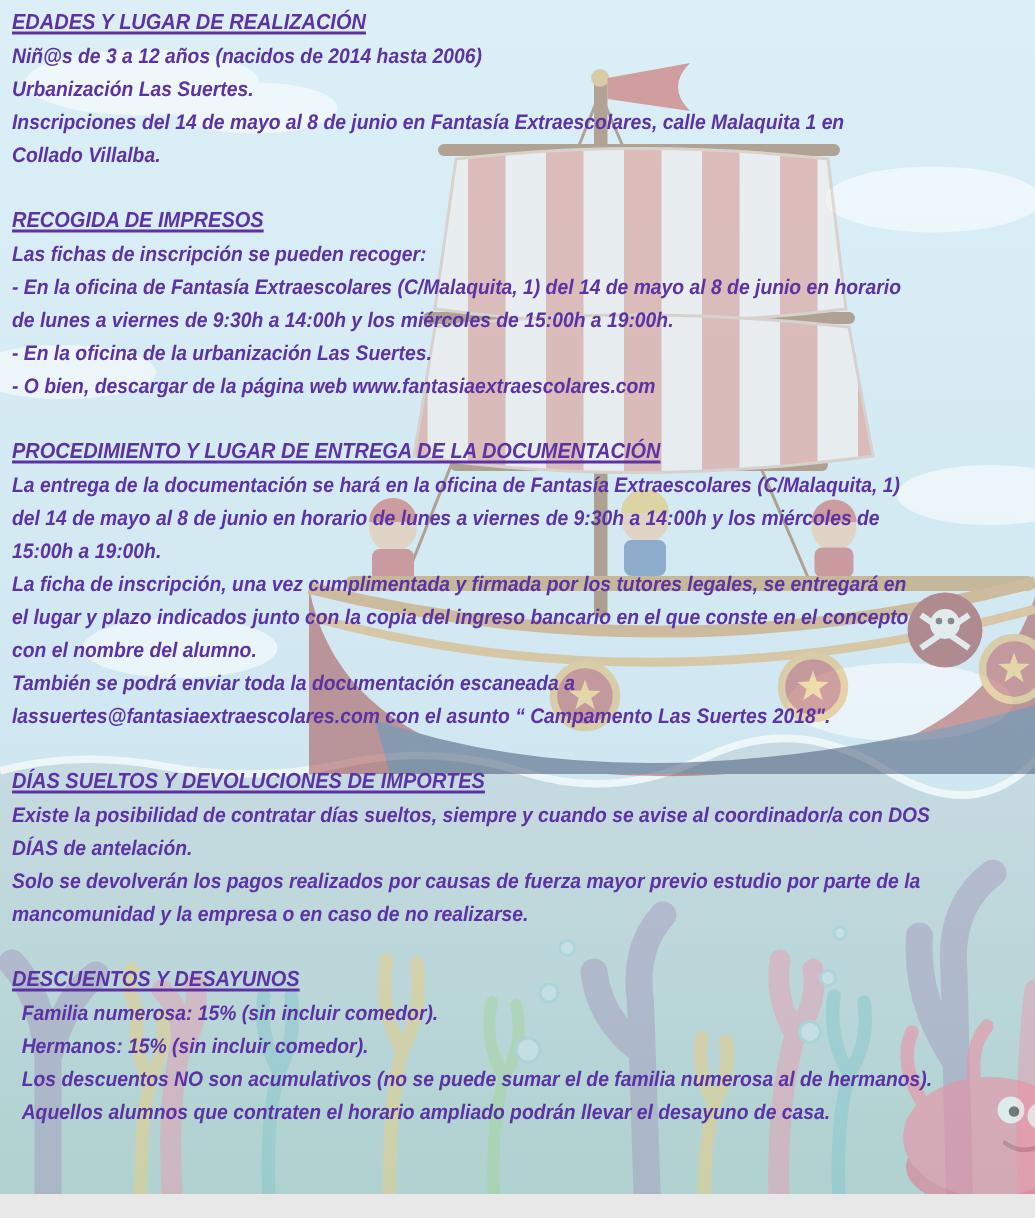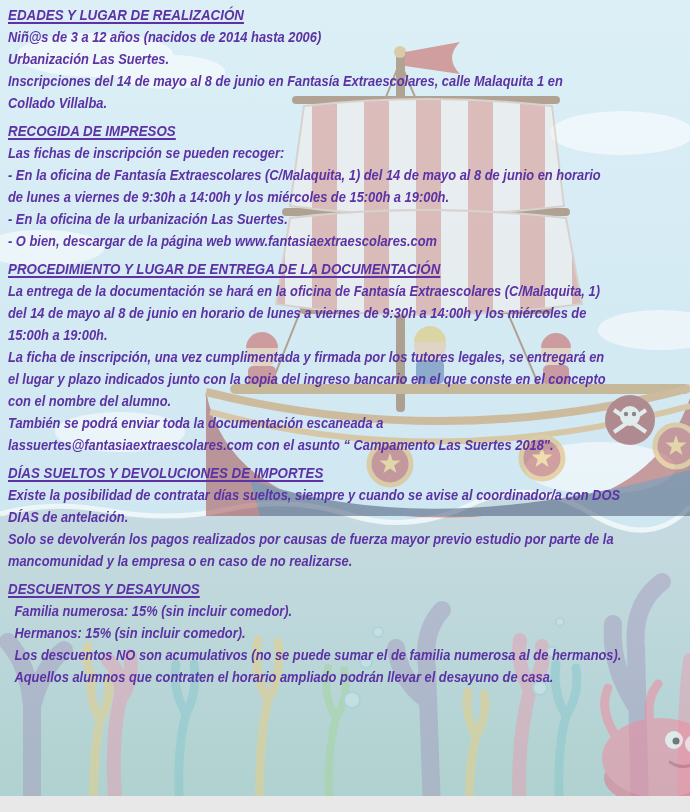--- a/index.html
+++ b/index.html
@@ -9,21 +9,21 @@
     font-family:"Liberation Sans",sans-serif;
   }
   .bg{position:absolute;left:0;top:0;width:690px;height:812px;}
   .content{
     position:relative;z-index:2;
     padding:4px 8px 0 8px;
     color:#5c32a4;
     font-weight:700;font-style:italic;
     font-size:14px;line-height:22px;
   }
-  .sec + .sec{margin-top:6px;}
+  .sec + .sec{margin-top:22px;}
   .hd{
     margin:0;font:inherit;font-size:14.5px;line-height:22px;
     text-decoration:underline;text-decoration-thickness:2px;text-underline-offset:2px;
     white-space:nowrap;transform:scaleX(.92);transform-origin:0 50%;
   }
   .ln{
     white-space:nowrap;transform:scaleX(.92);transform-origin:0 50%;
     height:22px;
   }
   .sec:last-child .ln{padding-left:7px;}

